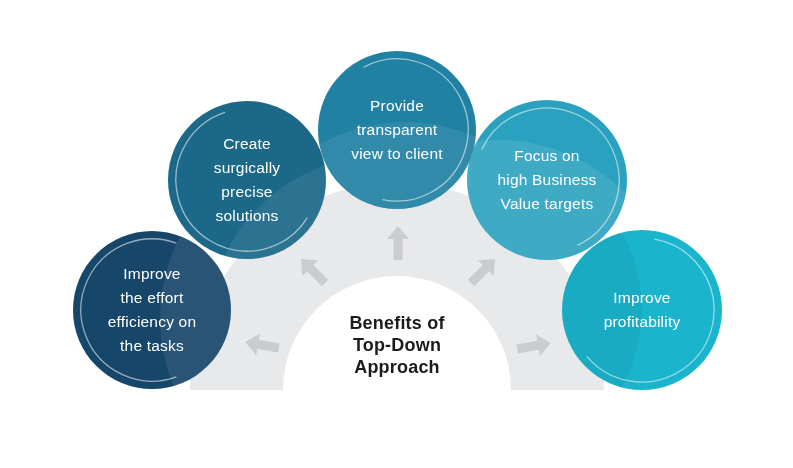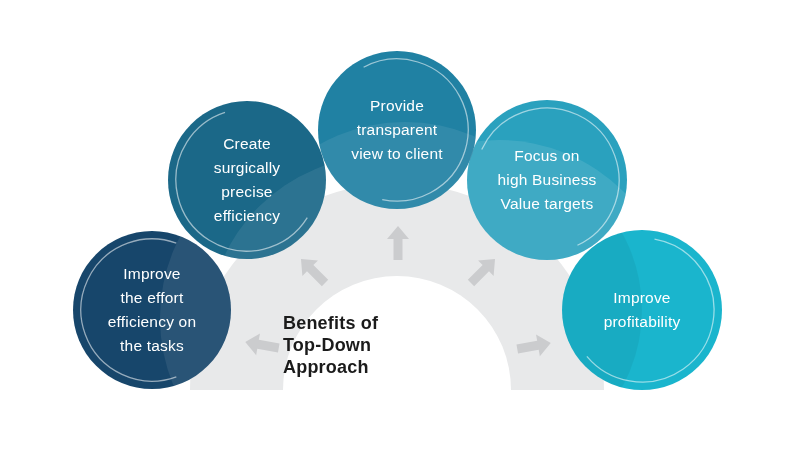--- a/index.html
+++ b/index.html
@@ -9,21 +9,21 @@
   }
   
   .arch-wrap{position:absolute;left:190px;top:183px;width:414px;height:207px;overflow:hidden;}
   .arch{position:absolute;left:0;top:0;width:414px;height:414px;border-radius:50%;background:#e8e9ea;}
   
   .dome-wrap{position:absolute;left:283px;top:276px;width:228px;height:114px;overflow:hidden;}
   .dome{position:absolute;left:0;top:0;width:228px;height:228px;border-radius:50%;background:#ffffff;}
   
   .title{
     position:absolute;left:283px;top:312px;width:228px;
-    text-align:left;font-size:18px;font-weight:bold;line-height:22px;
+    text-align:center;font-size:18px;font-weight:bold;line-height:22px;
     color:#1b1b1b;white-space:pre-line;letter-spacing:.2px;
   }
   
   .arrows{position:absolute;left:0;top:0;width:793px;height:468px;}
   .arrows path{fill:#cbccce;}
   
   .circle{
     position:absolute;border-radius:50%;overflow:hidden;
     display:flex;align-items:center;justify-content:center;
   }
@@ -73,21 +73,21 @@
 Approach</div>
 
   <div class="circle c2" style="background: rgb(27, 104, 136);">
     <div class="shine"></div>
     <svg class="arc-svg" viewBox="0 0 160 160" xmlns="http://www.w3.org/2000/svg">
       <circle cx="80" cy="80" r="72" pathLength="360" stroke-dasharray="220 140" transform="rotate(32,80,80)"></circle>
     </svg>
     <span class="circle-label">Create
 surgically
 precise
-efficiency</span>
+solutions</span>
   </div>
 
   <div class="circle c1" style="background: rgb(23, 70, 107);">
     <div class="shine"></div>
     <svg class="arc-svg" viewBox="0 0 160 160" xmlns="http://www.w3.org/2000/svg">
       <circle cx="80" cy="80" r="72" pathLength="360" stroke-dasharray="220 140" transform="rotate(70,80,80)"></circle>
     </svg>
     <span class="circle-label">Improve
 the effort
 efficiency on

